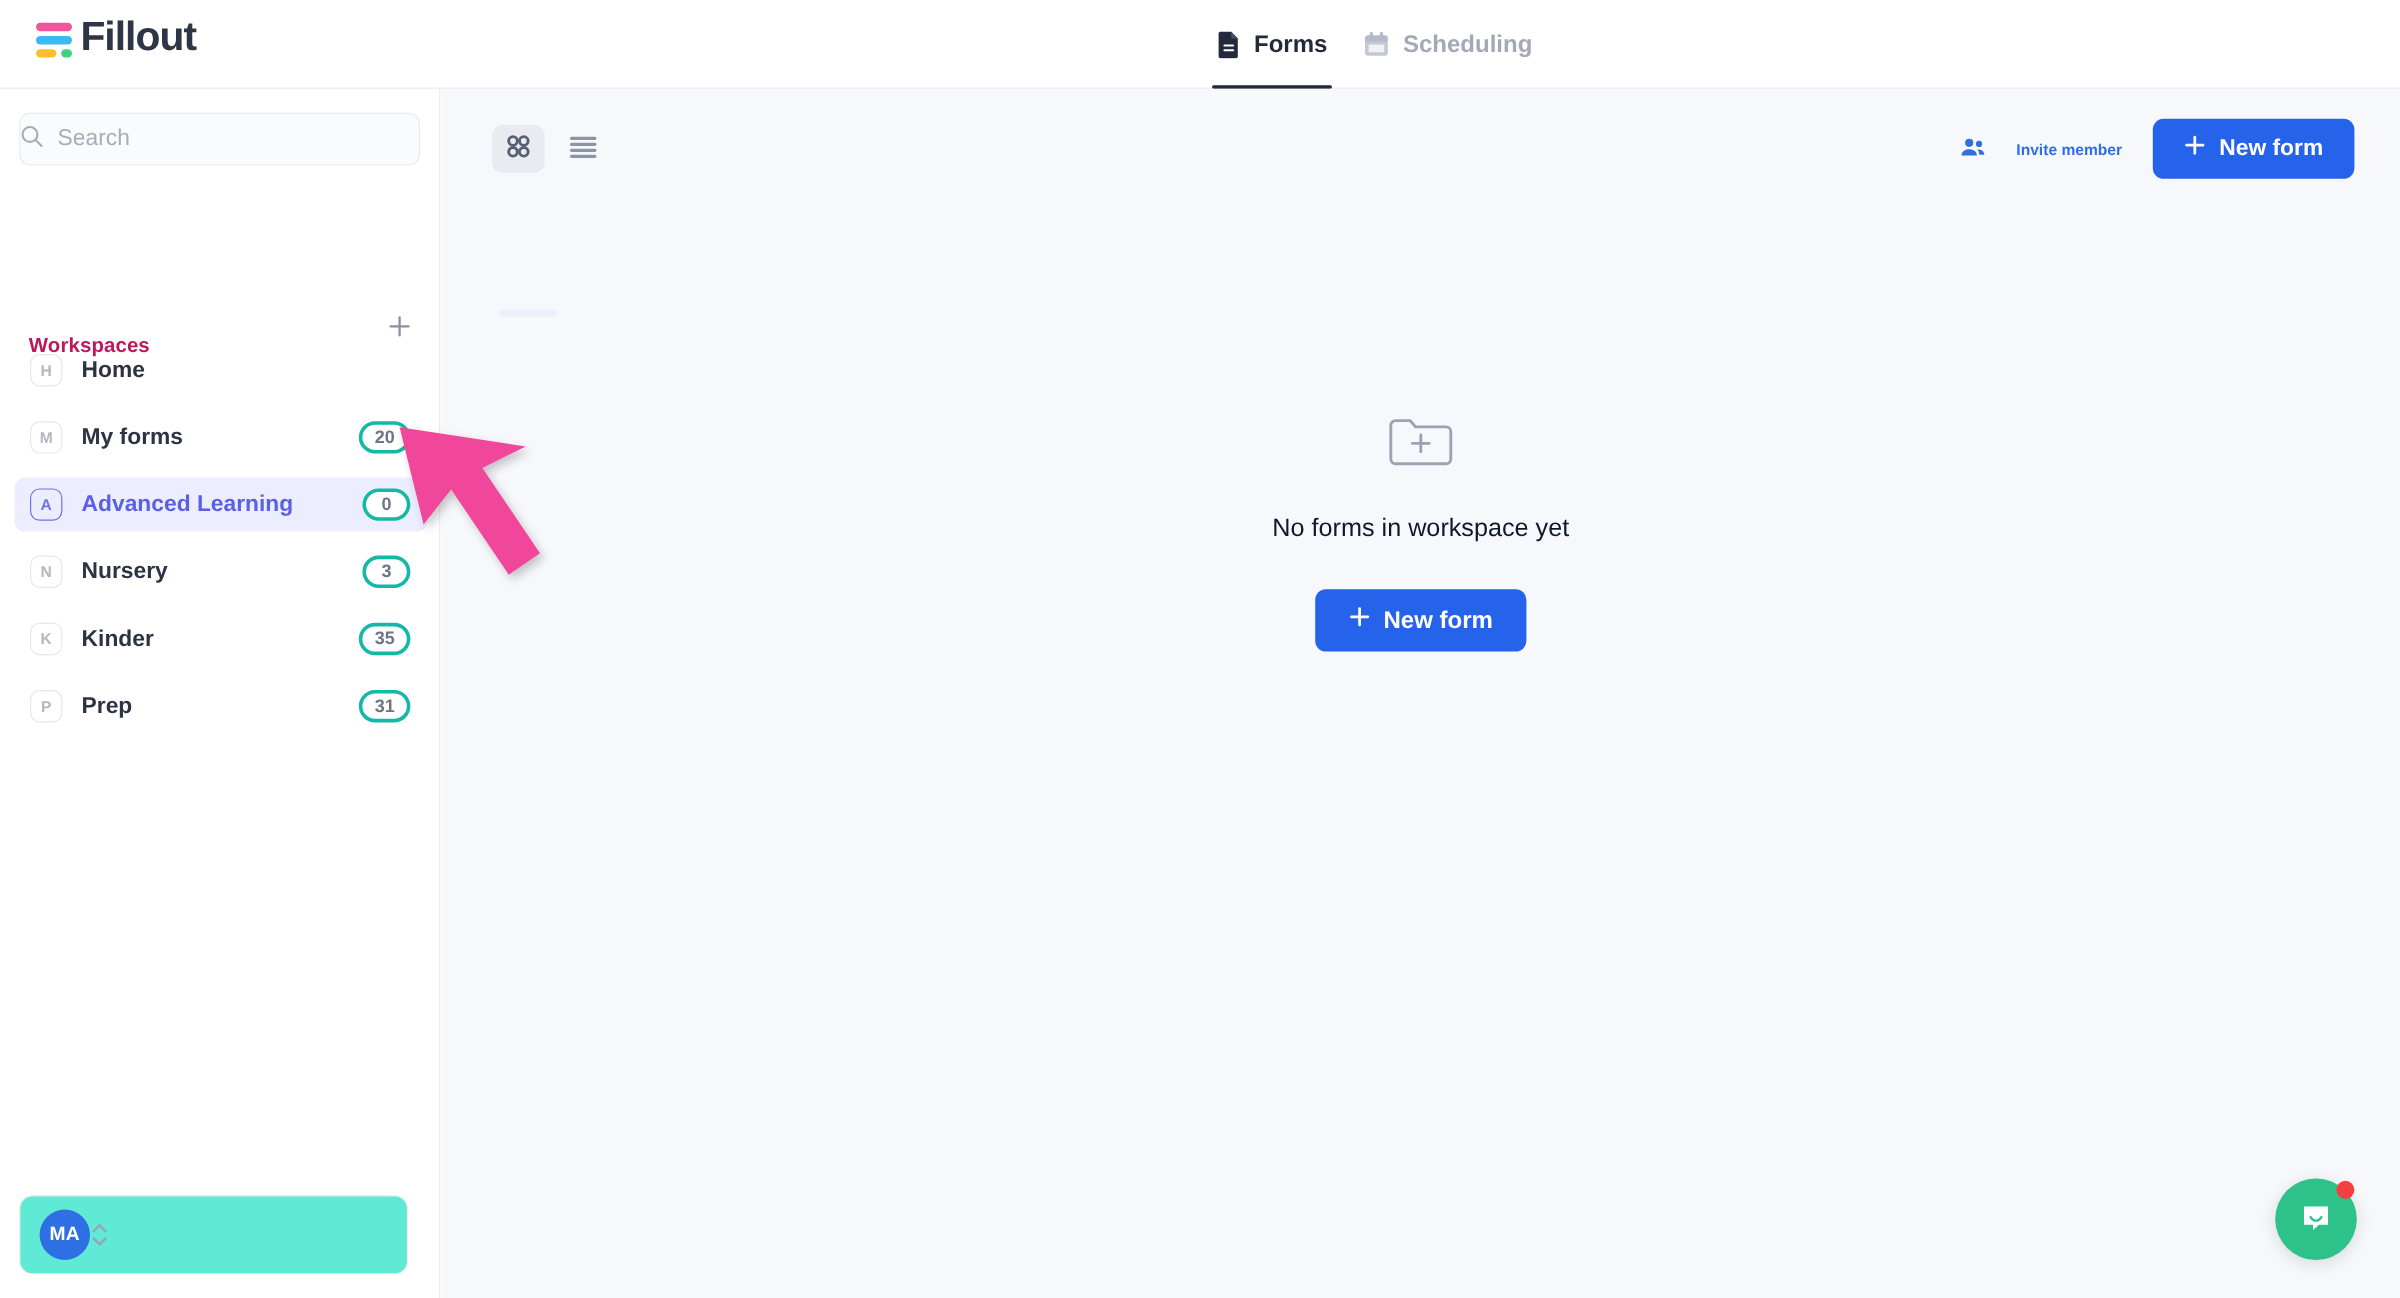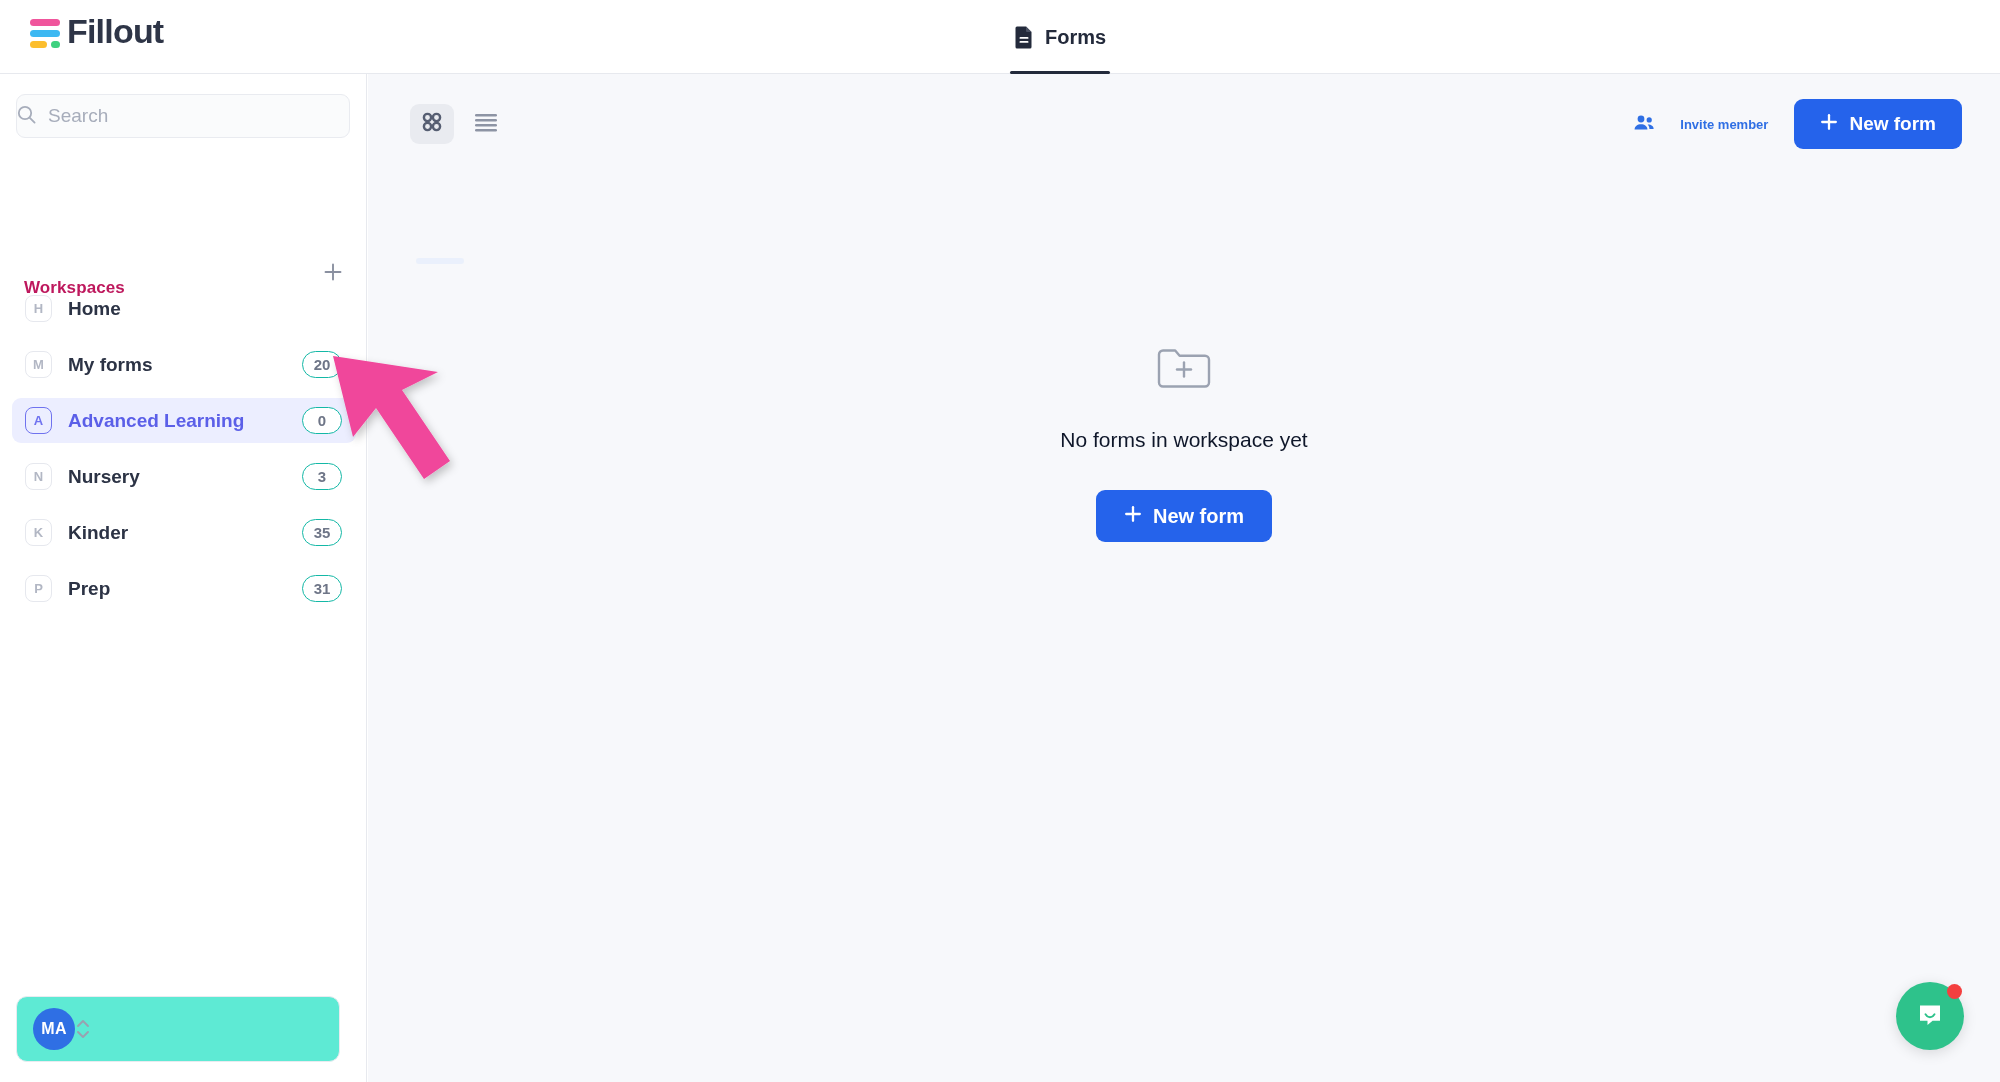--- a/index.html
+++ b/index.html
@@ -181,21 +181,21 @@
     font-size: 19px;
     font-weight: 700;
     color: #2c3345;
     flex: 1 1 auto;
     white-space: nowrap;
   }
   .ws-item.active .ws-label { color: #5b5fe8; }
   .ws-count {
     min-width: 40px;
     height: 27px;
-    border: 1px solid #14b8a6;
+    border: 3px solid #14b8a6;
     border-radius: 14px;
     background: #ffffff;
     display: flex; align-items: center; justify-content: center;
     font-size: 15px;
     font-weight: 600;
     color: #6e7587;
     padding: 0 10px;
   }
 
   .user-card {
@@ -384,20 +384,32 @@
         <svg width="20" height="24" viewBox="0 0 20 24" fill="none">
           <path d="M3 1.5h9l5.5 5.5v15a1.5 1.5 0 0 1-1.5 1.5H3a1.5 1.5 0 0 1-1.5-1.5v-19A1.5 1.5 0 0 1 3 1.5z" fill="#232a3b"></path>
           <path d="M12 1.5L17.5 7H13a1 1 0 0 1-1-1V1.5z" fill="#4a5163"></path>
           <rect x="5.5" y="12" width="9" height="1.8" rx="0.9" fill="#ffffff"></rect>
           <rect x="5.5" y="16" width="9" height="1.8" rx="0.9" fill="#ffffff"></rect>
         </svg>
       </span>
       <span>Forms</span>
     </div>
 
+    <div class="nav-tab">
+      <span>
+        <svg width="22" height="22" viewBox="0 0 22 22" fill="none">
+          <rect x="1.5" y="3.5" width="19" height="17" rx="2.5" fill="#c3c8d4"></rect>
+          <rect x="1.5" y="3.5" width="19" height="5" rx="2.5" fill="#b4bac8"></rect>
+          <rect x="5.5" y="0.5" width="2.6" height="5" rx="1.3" fill="#b4bac8"></rect>
+          <rect x="13.9" y="0.5" width="2.6" height="5" rx="1.3" fill="#b4bac8"></rect>
+          <rect x="4.5" y="11" width="13" height="6.5" rx="1" fill="#f1f2f6"></rect>
+        </svg>
+      </span>
+      <span>Scheduling</span>
+    </div>
 
   </div>
 </div>
 
 <div class="sidebar">
 
   <div class="search-box">
     <span>
       <svg width="19" height="19" viewBox="0 0 19 19" fill="none">
         <circle cx="8" cy="8" r="6.2" stroke="#a7adbb" stroke-width="1.8"></circle>

